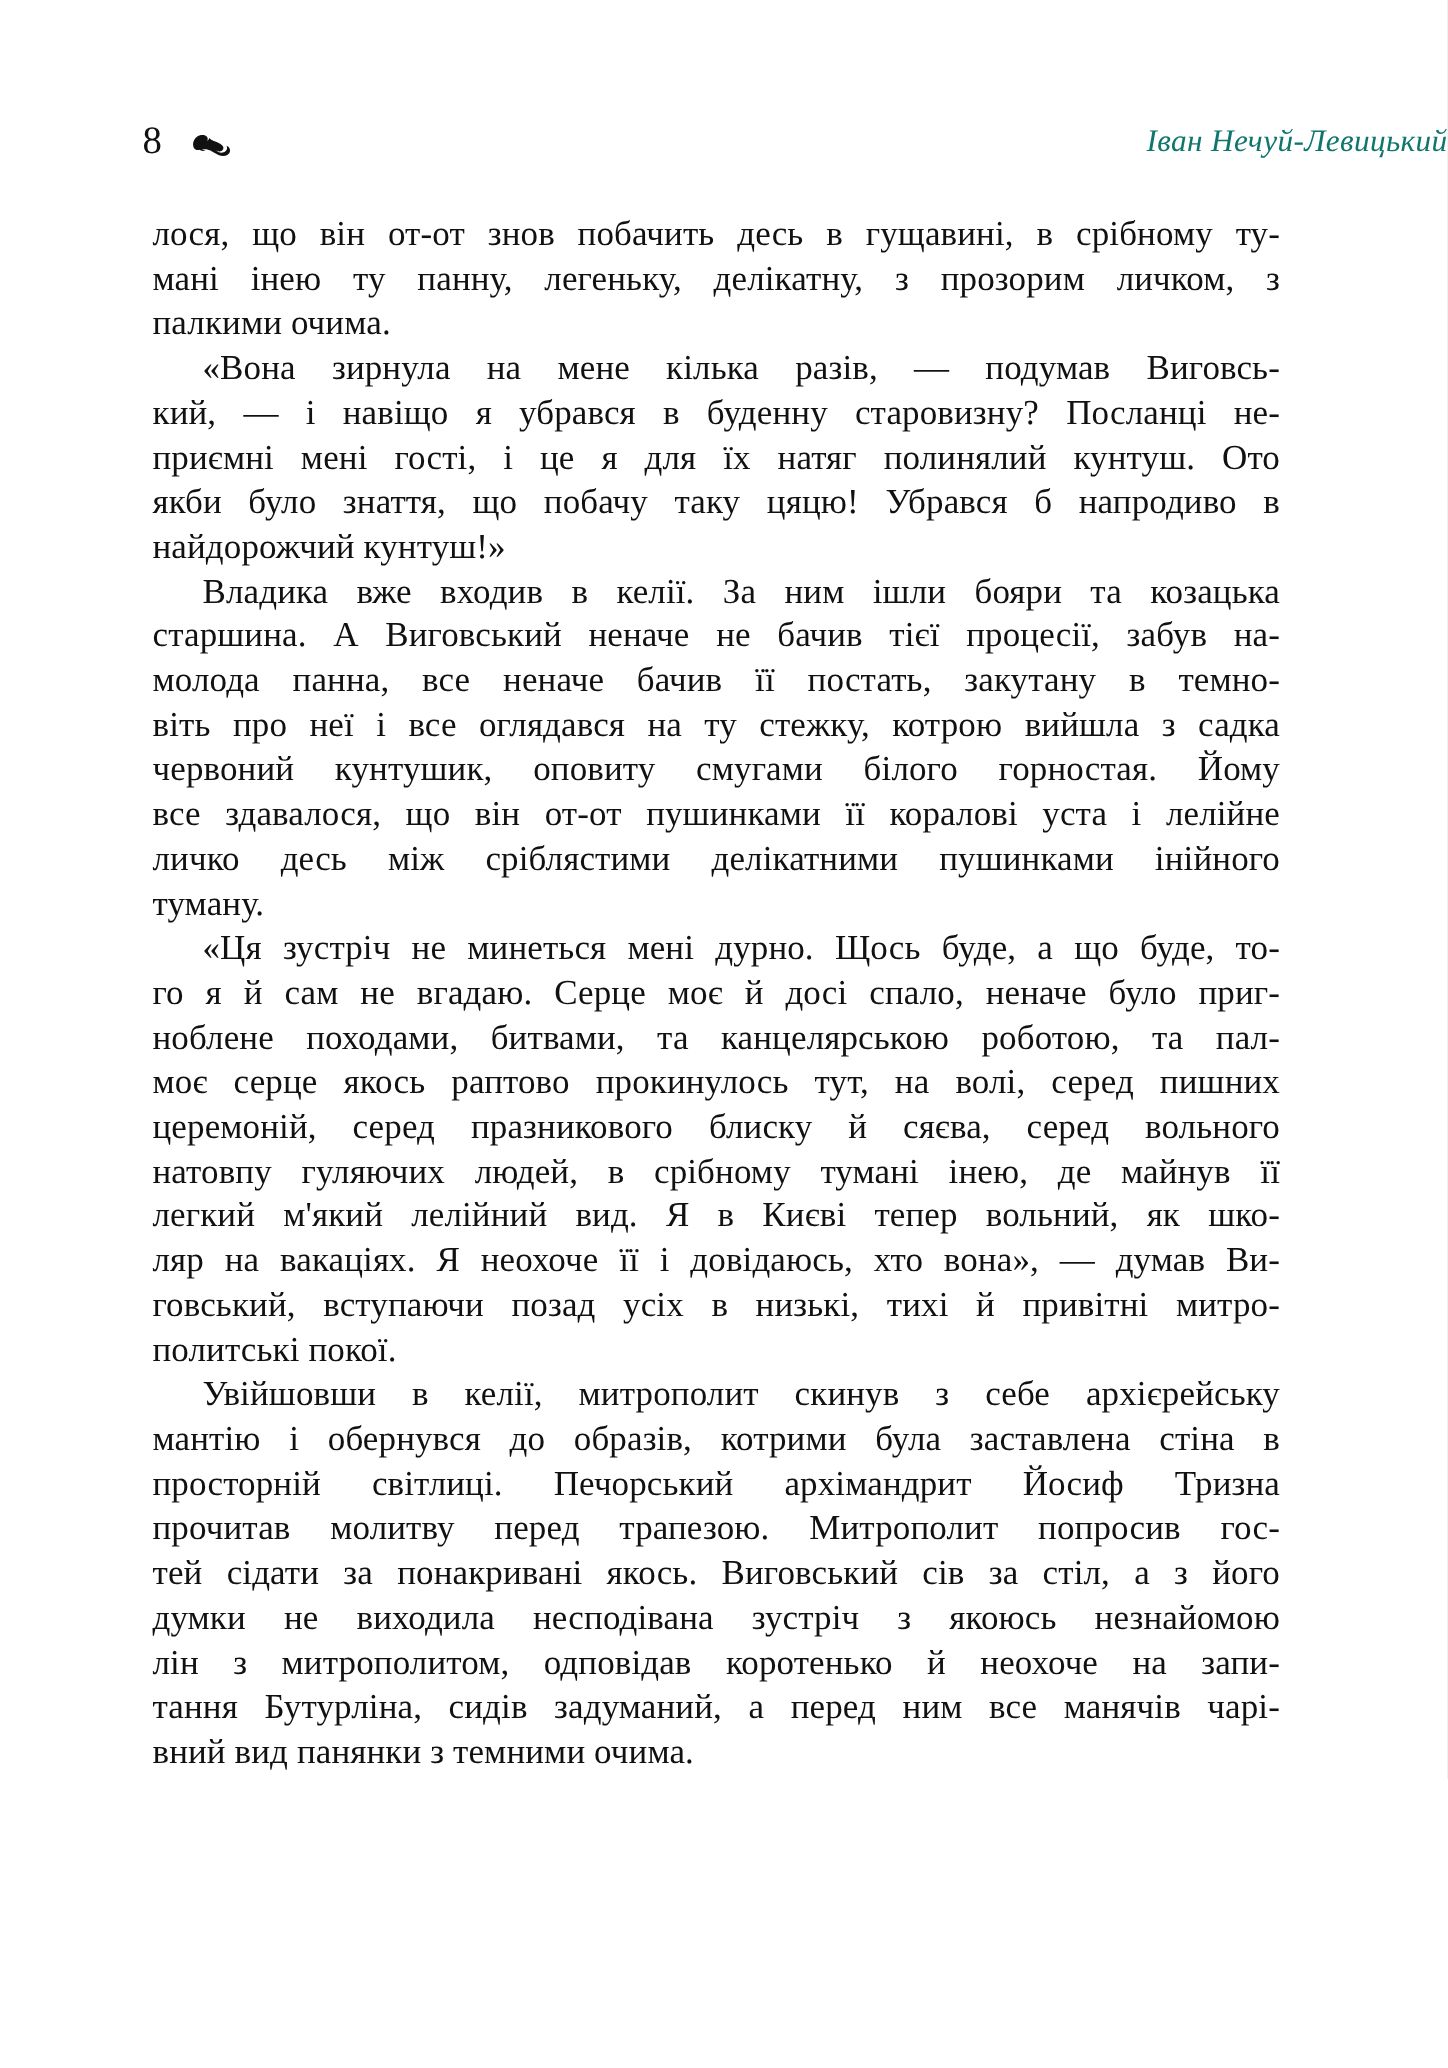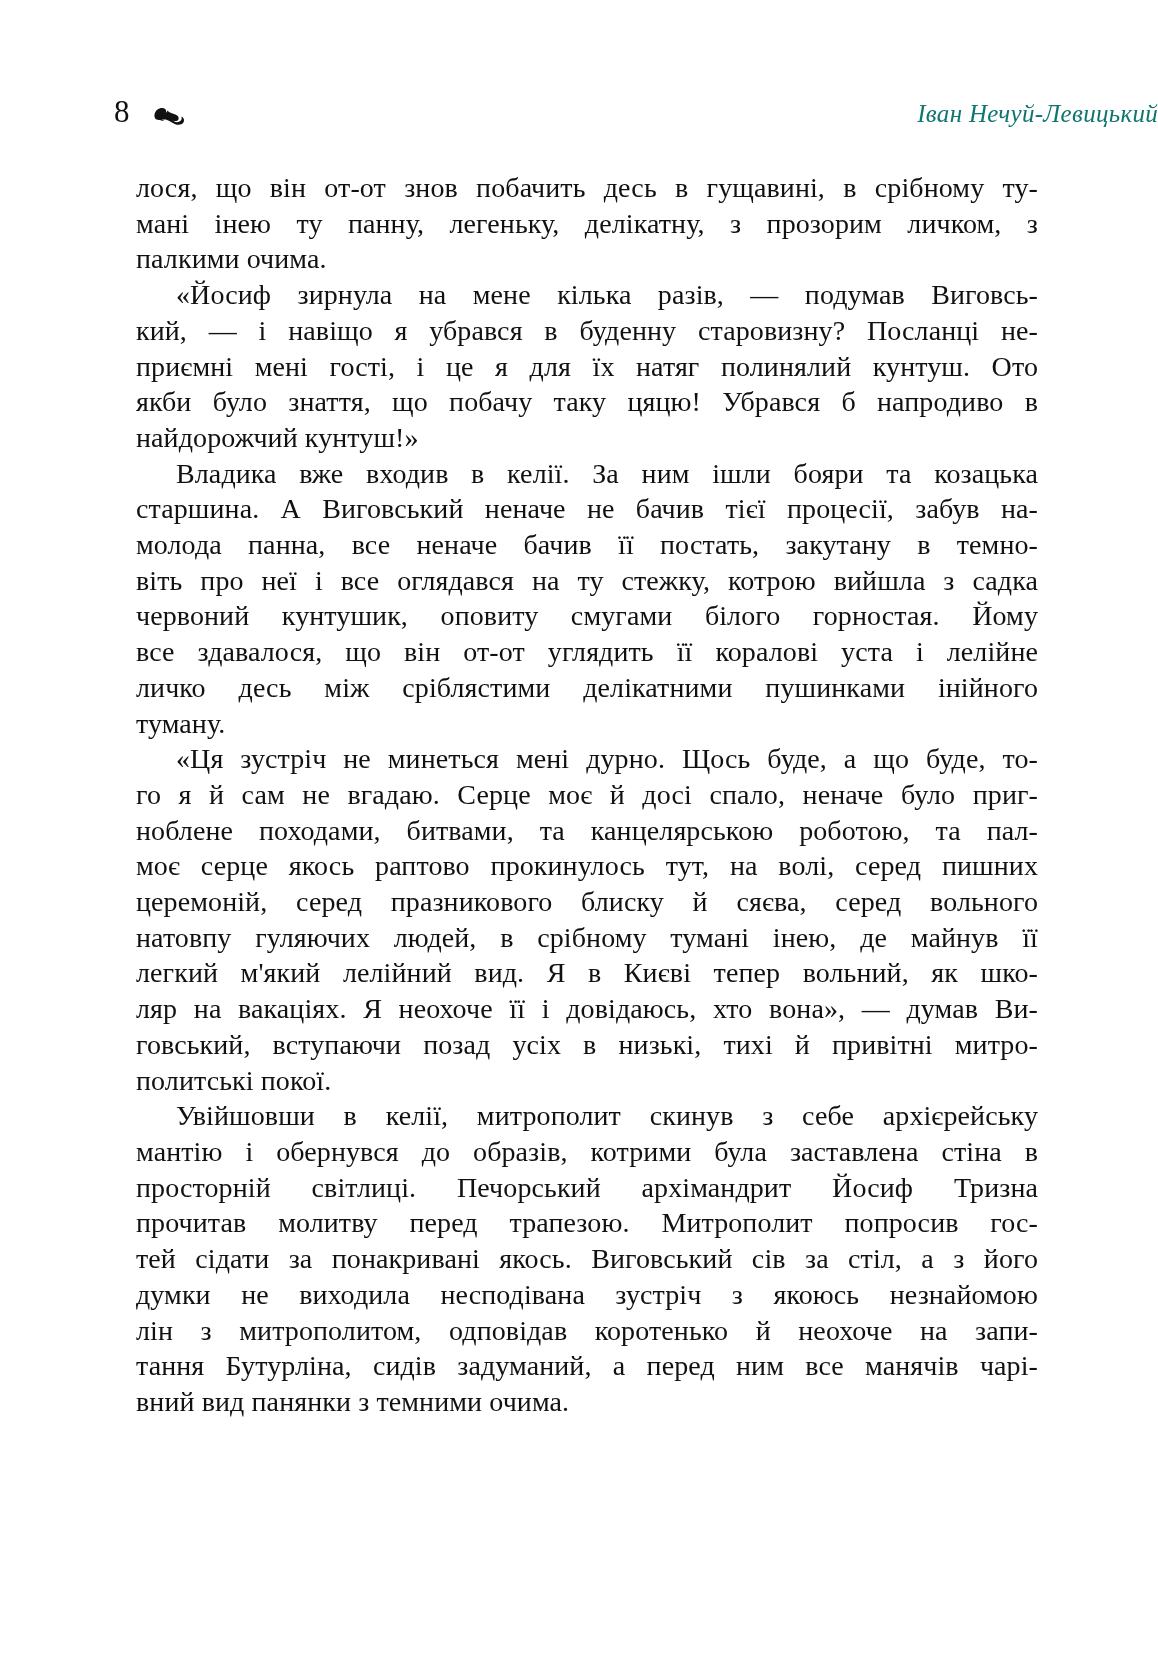--- a/index.html
+++ b/index.html
@@ -44,21 +44,21 @@
     top: 2px;
     text-align: right;
     font-style: italic;
     font-size: 25px;
     line-height: 40px;
     letter-spacing: 0.3px;
     color: #0f766e;
   }
   .text-column {
     position: absolute;
-    left: 136px;
+    left: 122px;
     top: 170px;
     width: 902px;
     font-size: 28px;
     line-height: 35.7px;
     letter-spacing: 0.1px;
     color: #111111;
   }
   .para { margin: 0; }
   .line {
     text-align: justify;
@@ -102,33 +102,33 @@
   </div>
 
   <div class="text-column">
 
   <div class="para">
         <div class="line just">лося, що він от-от знов побачить десь в гущавині, в срібному ту-</div>
         <div class="line just">мані інею ту панну, легеньку, делікатну, з прозорим личком, з</div>
         <div class="line">палкими очима.</div>
       </div>
       <div class="para">
-        <div class="line just first">«Йосиф зирнула на мене кілька разів, — подумав Виговсь-</div>
+        <div class="line just first">«Вона зирнула на мене кілька разів, — подумав Виговсь-</div>
         <div class="line just">кий, — і навіщо я убрався в буденну старовизну? Посланці не-</div>
         <div class="line just">приємні мені гості, і це я для їх натяг полинялий кунтуш. Ото</div>
         <div class="line just">якби було знаття, що побачу таку цяцю! Убрався б напродиво в</div>
         <div class="line">найдорожчий кунтуш!»</div>
       </div>
       <div class="para">
         <div class="line just first">Владика вже входив в келії. За ним ішли бояри та козацька</div>
         <div class="line just">старшина. А Виговський неначе не бачив тієї процесії, забув на-</div>
         <div class="line just">молода панна, все неначе бачив її постать, закутану в темно-</div>
         <div class="line just">віть про неї і все оглядався на ту стежку, котрою вийшла з садка</div>
         <div class="line just">червоний кунтушик, оповиту смугами білого горностая. Йому</div>
-        <div class="line just">все здавалося, що він от-от углядить її коралові уста і лелійне</div>
+        <div class="line just">все здавалося, що він от-от пушинками її коралові уста і лелійне</div>
         <div class="line just">личко десь між сріблястими делікатними пушинками інійного</div>
         <div class="line">туману.</div>
       </div>
       <div class="para">
         <div class="line just first">«Ця зустріч не минеться мені дурно. Щось буде, а що буде, то-</div>
         <div class="line just">го я й сам не вгадаю. Серце моє й досі спало, неначе було приг-</div>
         <div class="line just">ноблене походами, битвами, та канцелярською роботою, та пал-</div>
         <div class="line just">моє серце якось раптово прокинулось тут, на волі, серед пишних</div>
         <div class="line just">церемоній, серед празникового блиску й сяєва, серед вольного</div>
         <div class="line just">натовпу гуляючих людей, в срібному тумані інею, де майнув її</div>

